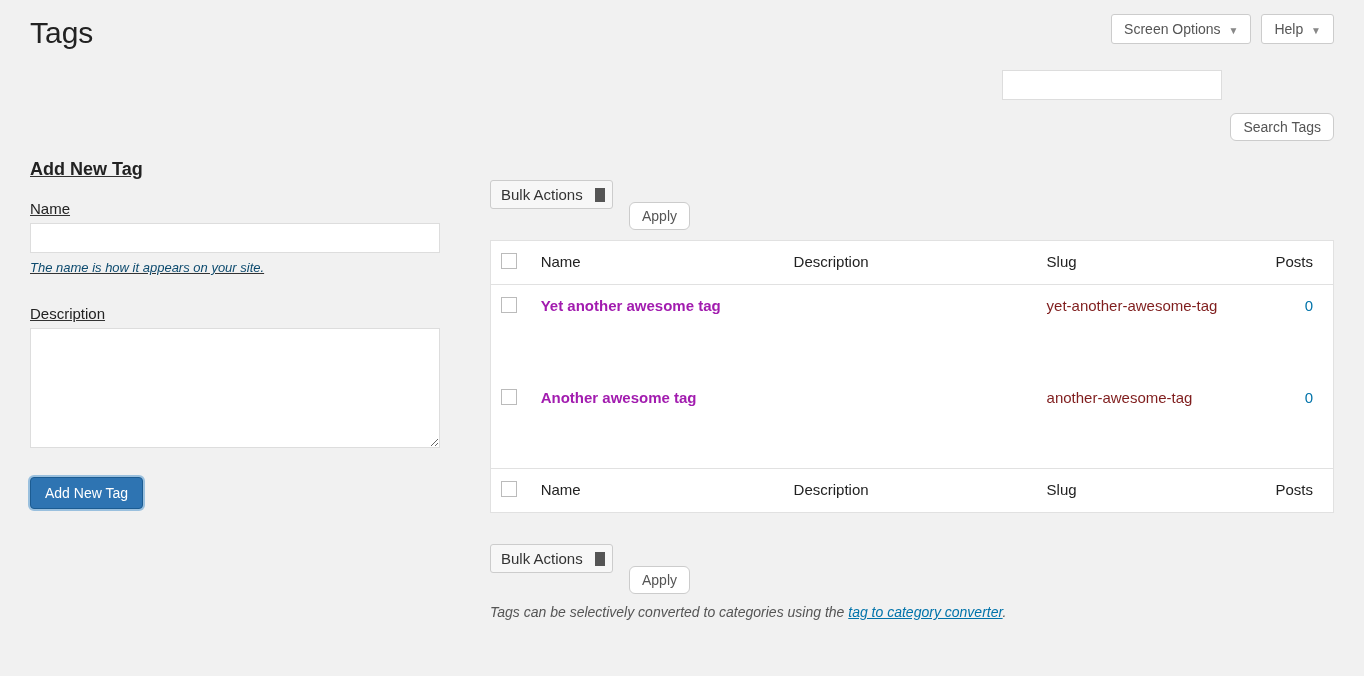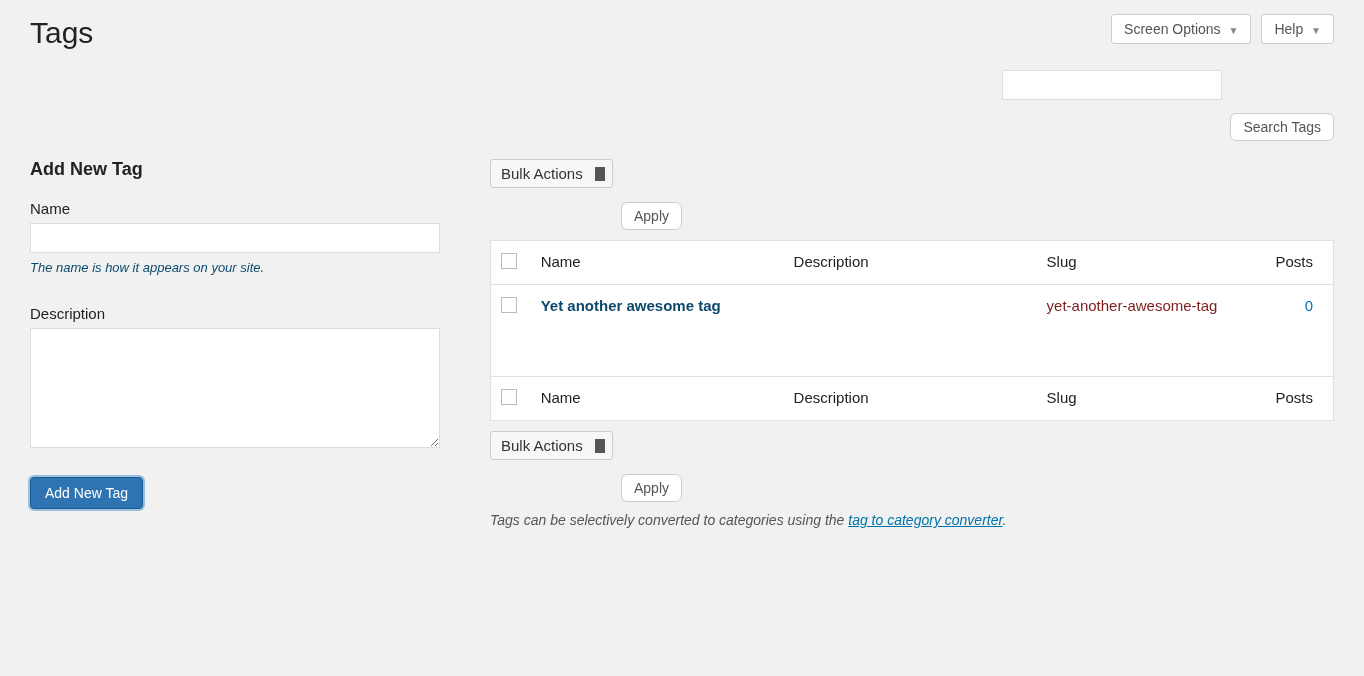--- a/index.html
+++ b/index.html
@@ -68,20 +68,21 @@
   cursor: pointer;
   margin-top: 43px;
 }
 .columns {
   display: flex;
   gap: 40px;
   align-items: flex-start;
 }
 .left-col {
   width: 420px;
+  text-decoration: underline;
 }
 .right-col {
   flex: 1;
 }
 .form-heading {
   font-size: 18px;
   font-weight: 600;
   color: #222;
   margin-bottom: 20px;
 }
@@ -126,22 +127,22 @@
   color: #fff;
   padding: 7px 14px;
   font-size: 14px;
   border-radius: 4px;
   cursor: pointer;
   box-shadow: 0 0 0 2px #9ac0de;
   margin-top: 20px;
 }
 .bulk-row {
   display: flex;
-  gap: 8px;
-  align-items: flex-start;
+  gap: 16px;
+  align-items: center;
   margin-bottom: 10px;
 }
 .select-wrap {
   position: relative;
   display: inline-block;
 }
 .select-box {
   appearance: none;
   background: #f7f7f7;
   border: 1px solid #ccc;
@@ -203,21 +204,21 @@
   height: 92px;
 }
 .col-cb { width: 36px; }
 .col-name { width: 230px; }
 .col-desc { width: 230px; }
 .col-slug { width: 200px; }
 .col-posts { width: 70px; text-align: right; }
 table.tags-table th.col-posts,
 table.tags-table td.posts-cell { text-align: right; padding-right: 20px; }
 .tag-link {
-  color: #0c4a6e;
+  color: #a21caf;
   font-weight: 600;
   text-decoration: none;
 }
 .slug-text { color: #7f1d1d; }
 .posts-link {
   color: #0073aa;
   text-decoration: none;
 }
 .cb {
   width: 16px;
@@ -296,20 +297,27 @@
         </tr>
       </thead>
       <tbody>
         <tr>
           <td><span class="cb"></span></td>
           <td><a href="#" class="tag-link">Yet another awesome tag</a></td>
           <td class="desc-cell"></td>
           <td class="slug-text">yet-another-awesome-tag</td>
           <td class="posts-cell"><a href="#" class="posts-link">0</a></td>
         </tr>
+        <tr>
+          <td><span class="cb"></span></td>
+          <td><a href="#" class="tag-link">Another awesome tag</a></td>
+          <td class="desc-cell"></td>
+          <td class="slug-text">another-awesome-tag</td>
+          <td class="posts-cell"><a href="#" class="posts-link">0</a></td>
+        </tr>
       </tbody>
       <tfoot>
         <tr>
           <th class="col-cb"><span class="cb"></span></th>
           <th class="col-name">Name</th>
           <th class="col-desc">Description</th>
           <th class="col-slug">Slug</th>
           <th class="col-posts">Posts</th>
         </tr>
       </tfoot>

